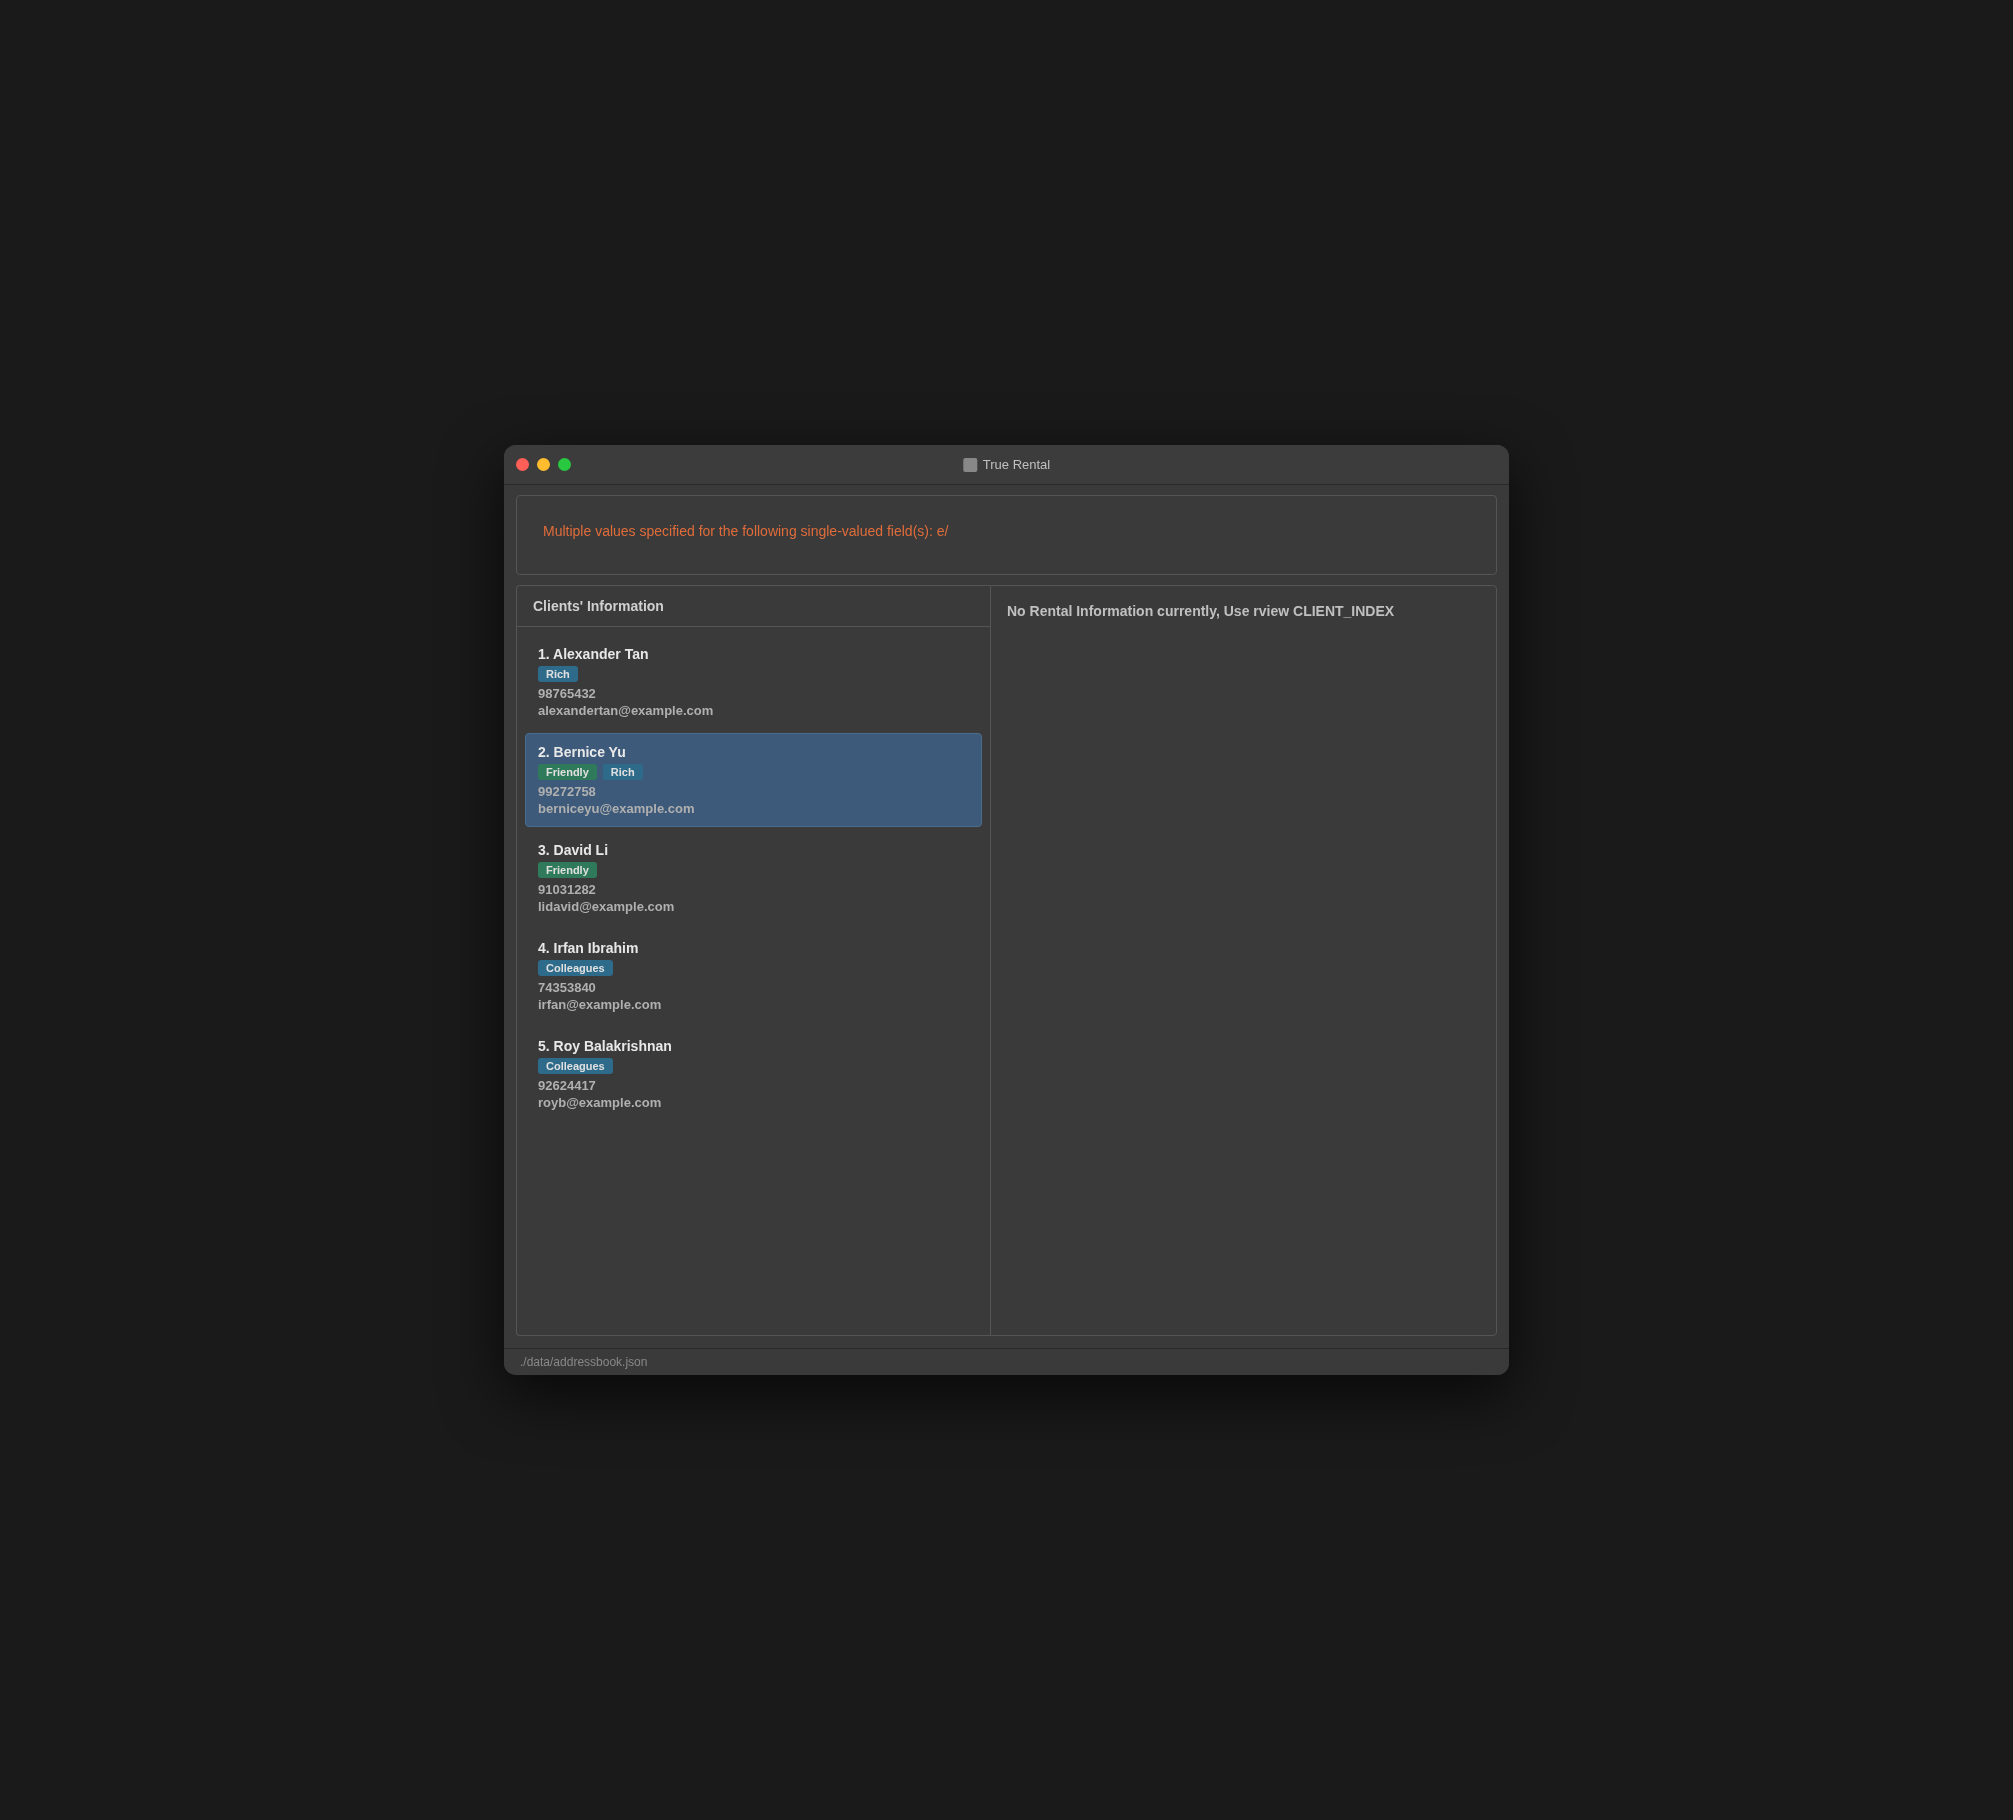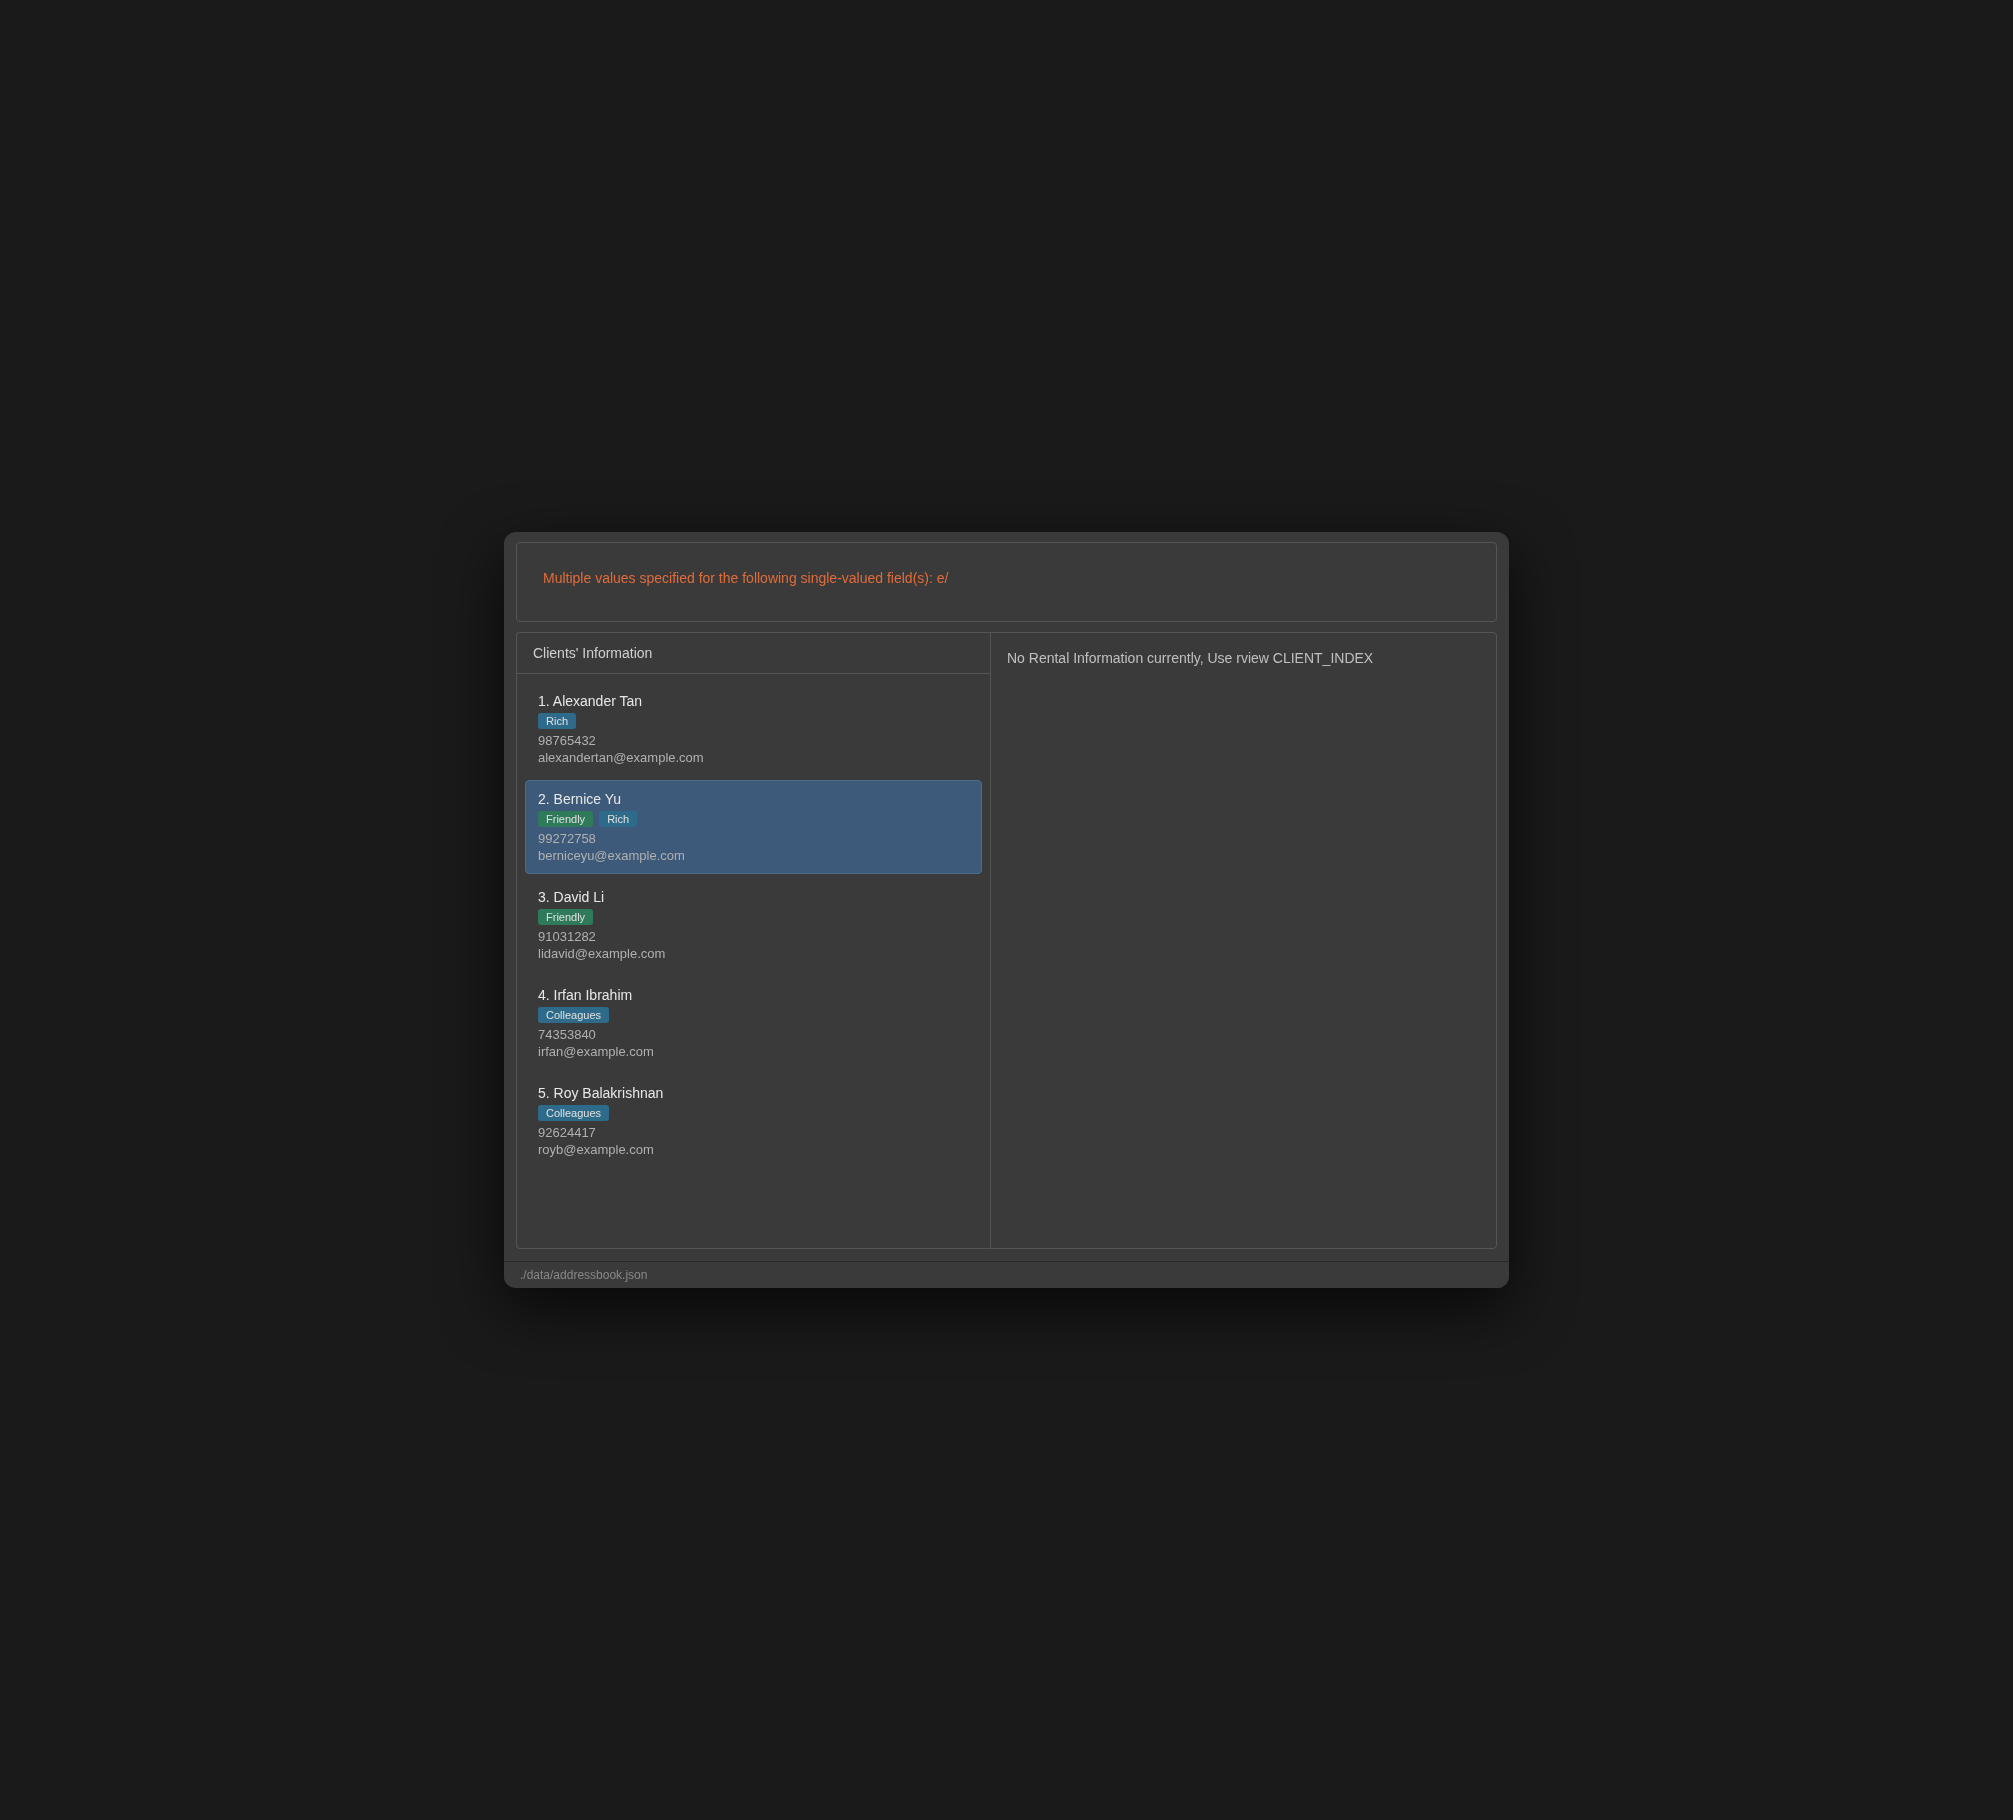--- a/index.html
+++ b/index.html
@@ -106,21 +106,22 @@
 
     .error-text {
       color: #e06c3a;
       font-size: 14px;
     }
 
     .main-content {
       display: flex;
       margin: 0 12px 12px 12px;
       gap: 0;
-      height: 617px;
+      height: 751px;
+      font-weight: bold;
     }
 
     .clients-panel {
       flex: 1;
       background: #3a3a3a;
       border: 1px solid #555;
       border-right: none;
       border-radius: 4px 0 0 4px;
       overflow: hidden;
       display: flex;
@@ -220,20 +221,31 @@
       color: #888;
       font-size: 12px;
       font-family: Liberation Sans, sans-serif;
     }
   </style>
 </head>
 <body>
 
 <div class="window">
 
+  <div class="titlebar">
+    <div class="traffic-lights">
+      <div class="traffic-light close"></div>
+      <div class="traffic-light minimize"></div>
+      <div class="traffic-light maximize"></div>
+    </div>
+    <div class="titlebar-title">
+      <span class="titlebar-icon"></span>
+      <span>True Rental</span>
+    </div>
+  </div>
 
 
 
   <div class="error-panel">
     <span class="error-text">Multiple values specified for the following single-valued field(s): e/</span>
   </div>
 
   <div class="main-content">
 
     <div class="clients-panel">

